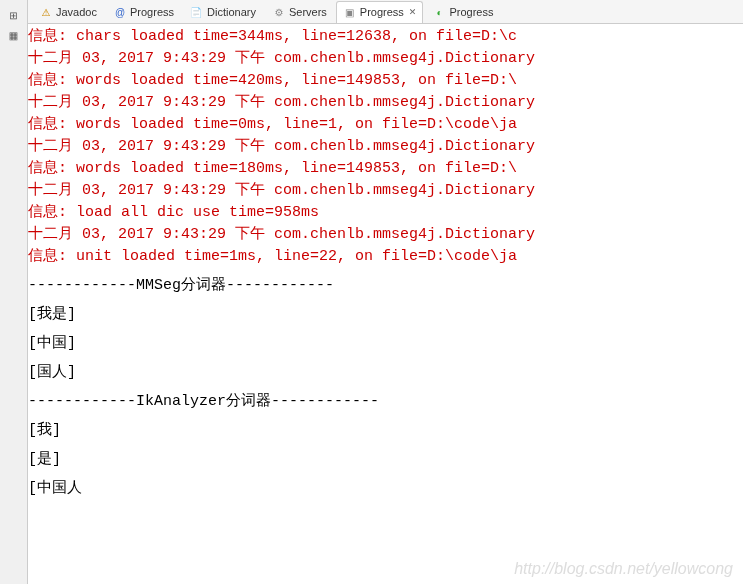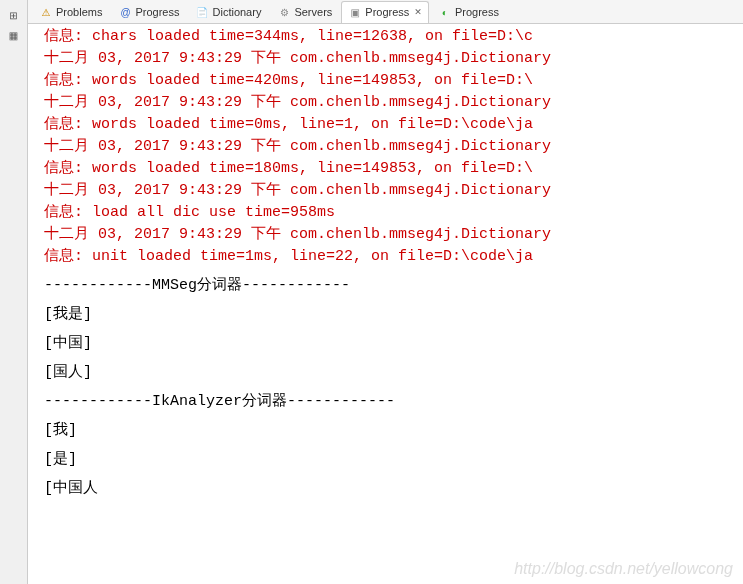--- a/index.html
+++ b/index.html
@@ -78,21 +78,21 @@
     .term-line {
       height: 20px;
       padding: 2px 6px;
       font-size: 11px;
       color: #666;
       border-bottom: 1px solid #eee;
       display: flex;
       align-items: center;
     }
     .console-output {
-      padding: 2px 16px;
+      padding: 2px 0;
       font-family: "Consolas", "Courier New", monospace;
       font-size: 15px;
       line-height: 22px;
       white-space: pre;
       overflow: hidden;
     }
     .red { color: #cc0000; }
     .black { color: #000; margin-top: 7px; }
     .watermark {
       position: absolute;
@@ -110,21 +110,21 @@
 
 <div class="toolbar">
   <div class="toolbar-icon">⊞</div>
   <div class="toolbar-icon">▦</div>
 </div>
 
 <div class="main">
   <div class="tabs" id="tabs-container">
       <div class="tab">
         <span class="tab-icon" style="color: rgb(204, 136, 0);">⚠</span>
-        <span>Problems</span>
+        <span>Javadoc</span>
       </div>
       <div class="tab">
         <span class="tab-icon" style="color: rgb(51, 102, 204);">@</span>
         <span>Progress</span>
       </div>
       <div class="tab">
         <span class="tab-icon" style="color: rgb(136, 136, 136);">📄</span>
         <span>Dictionary</span>
       </div>
       <div class="tab">

